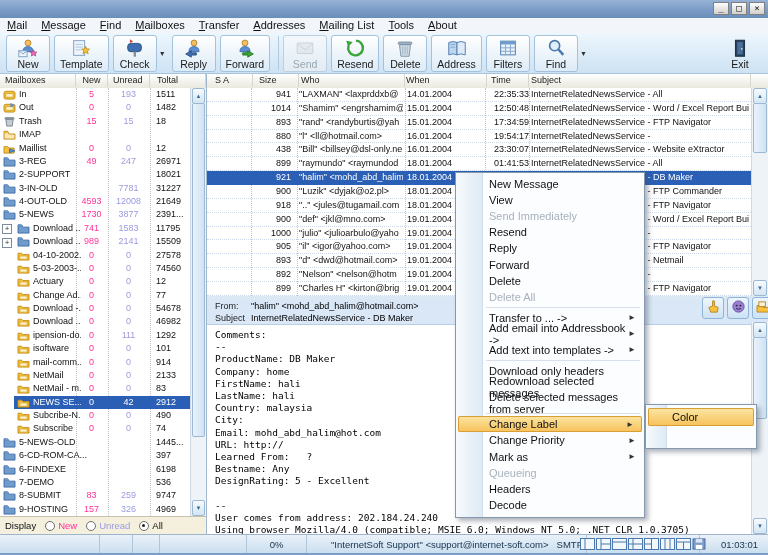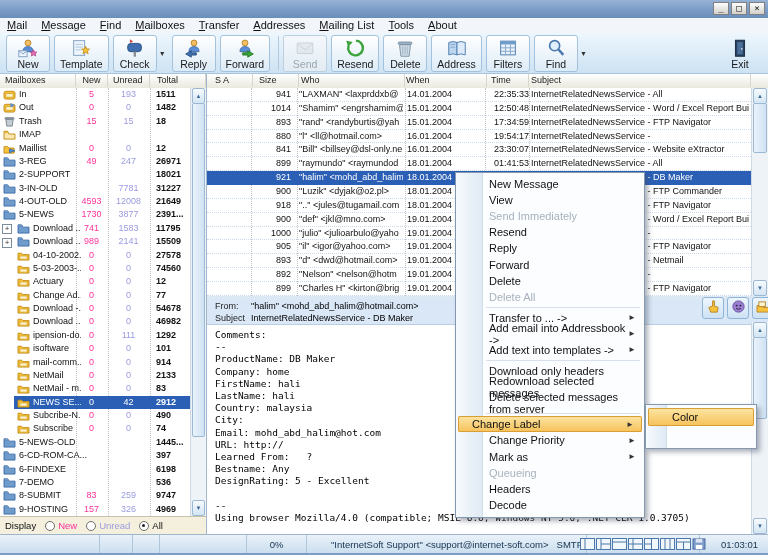--- a/index.html
+++ b/index.html
@@ -46,21 +46,21 @@
   .tree{position:absolute;left:0;top:88px;width:190px;height:428px;overflow:hidden;font-size:9px;background:#fff;}
   .vline{position:absolute;top:0;bottom:0;border-left:1px dotted #c2c2c2;z-index:0;}
   .trow{position:relative;height:13.375px;line-height:13.4px;color:#111;z-index:1;}
   .trow.selected{background:linear-gradient(90deg,transparent 14px,#2a5fb5 14px);color:#fff;}
   .trow.selected .c-new,.trow.selected .c-unread,.trow.selected .c-total{color:#fff;}
   .t-icon{position:absolute;top:1px;}
   .t-icon svg{display:block;}
   .t-name{position:absolute;overflow:hidden;white-space:nowrap;}
   .c-new{position:absolute;left:76px;width:31px;text-align:center;color:#ff3399;}
   .c-unread{position:absolute;left:108px;width:41px;text-align:center;color:#9b9be0;}
-  .c-total{position:absolute;left:150px;width:40px;padding-left:6px;box-sizing:border-box;color:#111;font-weight:bold;}
+  .c-total{position:absolute;left:150px;width:40px;padding-left:6px;box-sizing:border-box;color:#111;}
   .expand-box{position:absolute;left:2px;top:2.5px;width:8px;height:8px;border:1px solid #7d8c9a;background:#fff;
     font-size:8px;line-height:7px;text-align:center;color:#333;box-sizing:content-box;}
 
   
   .vsb{position:absolute;background:#eef3f8;border-left:1px solid #cdd9e4;box-sizing:border-box;}
   .sb-btn{position:absolute;left:1px;right:1px;height:14px;border:1px solid #9cb8d2;border-radius:2px;
     background:linear-gradient(#f7fbfe,#d3e5f3);color:#3f6a94;font-size:6px;display:flex;align-items:center;justify-content:center;}
   .sb-thumb{position:absolute;left:1px;right:1px;border:1px solid #9cb8d2;border-radius:2px;
     background:linear-gradient(90deg,#eaf3fb,#cfe2f2);}
 
@@ -112,21 +112,21 @@
 
   
   .ctx{position:absolute;left:455px;top:172px;width:190px;height:346px;background:#fbfdff;
     border:1px solid #8598ad;box-shadow:3px 3px 5px rgba(70,80,100,.45);box-sizing:border-box;padding-top:3px;z-index:50;}
   .ctx-gutter{position:absolute;left:0;top:0;bottom:0;width:26px;
     background:linear-gradient(90deg,#f6fafd,#dfeaf4);border-right:1px solid #cfdeeb;}
   .ctx-item{position:relative;height:16.1px;display:flex;align-items:center;padding:0 8px 0 33px;
     font-size:11px;color:#101010;z-index:1;box-sizing:border-box;}
   .ctx-item.disabled{color:#a8b2bc;}
   .ctx-item.hl{background:linear-gradient(#fce6a4,#f7c159);box-shadow:inset 0 0 0 1px #d99f35;
-    border-radius:2px;margin:0 2px;padding-left:14px;}
+    border-radius:2px;margin:0 2px;padding-left:31px;}
   .sub-arrow{margin-left:auto;font-size:8px;color:#333;}
   .ctx-sep{height:5px;position:relative;z-index:1;}
   .ctx-sep::after{content:"";position:absolute;left:30px;right:4px;top:2px;border-top:1px solid #d7dfe8;}
   .ctx2{position:absolute;left:645px;top:404px;width:112px;height:45px;background:#fbfdff;
     border:1px solid #8598ad;box-shadow:3px 3px 5px rgba(70,80,100,.45);box-sizing:border-box;padding-top:3px;z-index:51;}
   .ctx2 .ctx-gutter{width:20px;}
   .ctx2 .ctx-item{height:18px;padding-left:26px;}
   .ctx2 .ctx-item.hl{padding-left:24px;}
 </style>
 </head>
@@ -742,21 +742,21 @@
         <span class="m-subj">InternetRelatedNewsService - FTP Navigator</span>
       </div>
       <div class="mrow">
         <span class="m-size">880</span>
         <span class="m-who">"l" &lt;ll@hotmail.com&gt;</span>
         <span class="m-when">16.01.2004</span>
         <span class="m-time">19:54:17</span>
         <span class="m-subj">InternetRelatedNewsService -</span>
       </div>
       <div class="mrow">
-        <span class="m-size">841</span>
+        <span class="m-size">438</span>
         <span class="m-who">"Bill" &lt;billsey@dsl-only.ne</span>
         <span class="m-when">16.01.2004</span>
         <span class="m-time">23:30:07</span>
         <span class="m-subj">InternetRelatedNewsService - Website eXtractor</span>
       </div>
       <div class="mrow">
         <span class="m-size">899</span>
         <span class="m-who">"raymundo" &lt;raymundod</span>
         <span class="m-when">18.01.2004</span>
         <span class="m-time">01:41:53</span>
@@ -874,20 +874,21 @@
       <div class="pb-line">LastName: hali</div>
       <div class="pb-line">Country: malaysia</div>
       <div class="pb-line">City:</div>
       <div class="pb-line">Email: mohd_abd_halim@hot.com</div>
       <div class="pb-line">URL: http://</div>
       <div class="pb-line">Learned From:   ?</div>
       <div class="pb-line">Bestname: Any</div>
       <div class="pb-line">DesignRating: 5 - Excellent</div>
       <div class="pb-line"></div>
       <div class="pb-line">--</div>
+      <div class="pb-line">User comes from address: 202.184.24.240</div>
       <div class="pb-line">Using browser Mozilla/4.0 (compatible; MSIE 6.0; Windows NT 5.0; .NET CLR 1.0.3705)</div>
     </div>
   <div class="vsb" style="left:751px;top:322px;width:17px;height:212px;">
     <div class="sb-btn" style="top:0;">▲</div>
     <div class="sb-thumb" style="top:15px;height:80px;"></div>
     <div class="sb-btn" style="bottom:0;">▼</div>
   </div>
 
   <div class="statusbar">
     <div class="sseg s1"></div>

